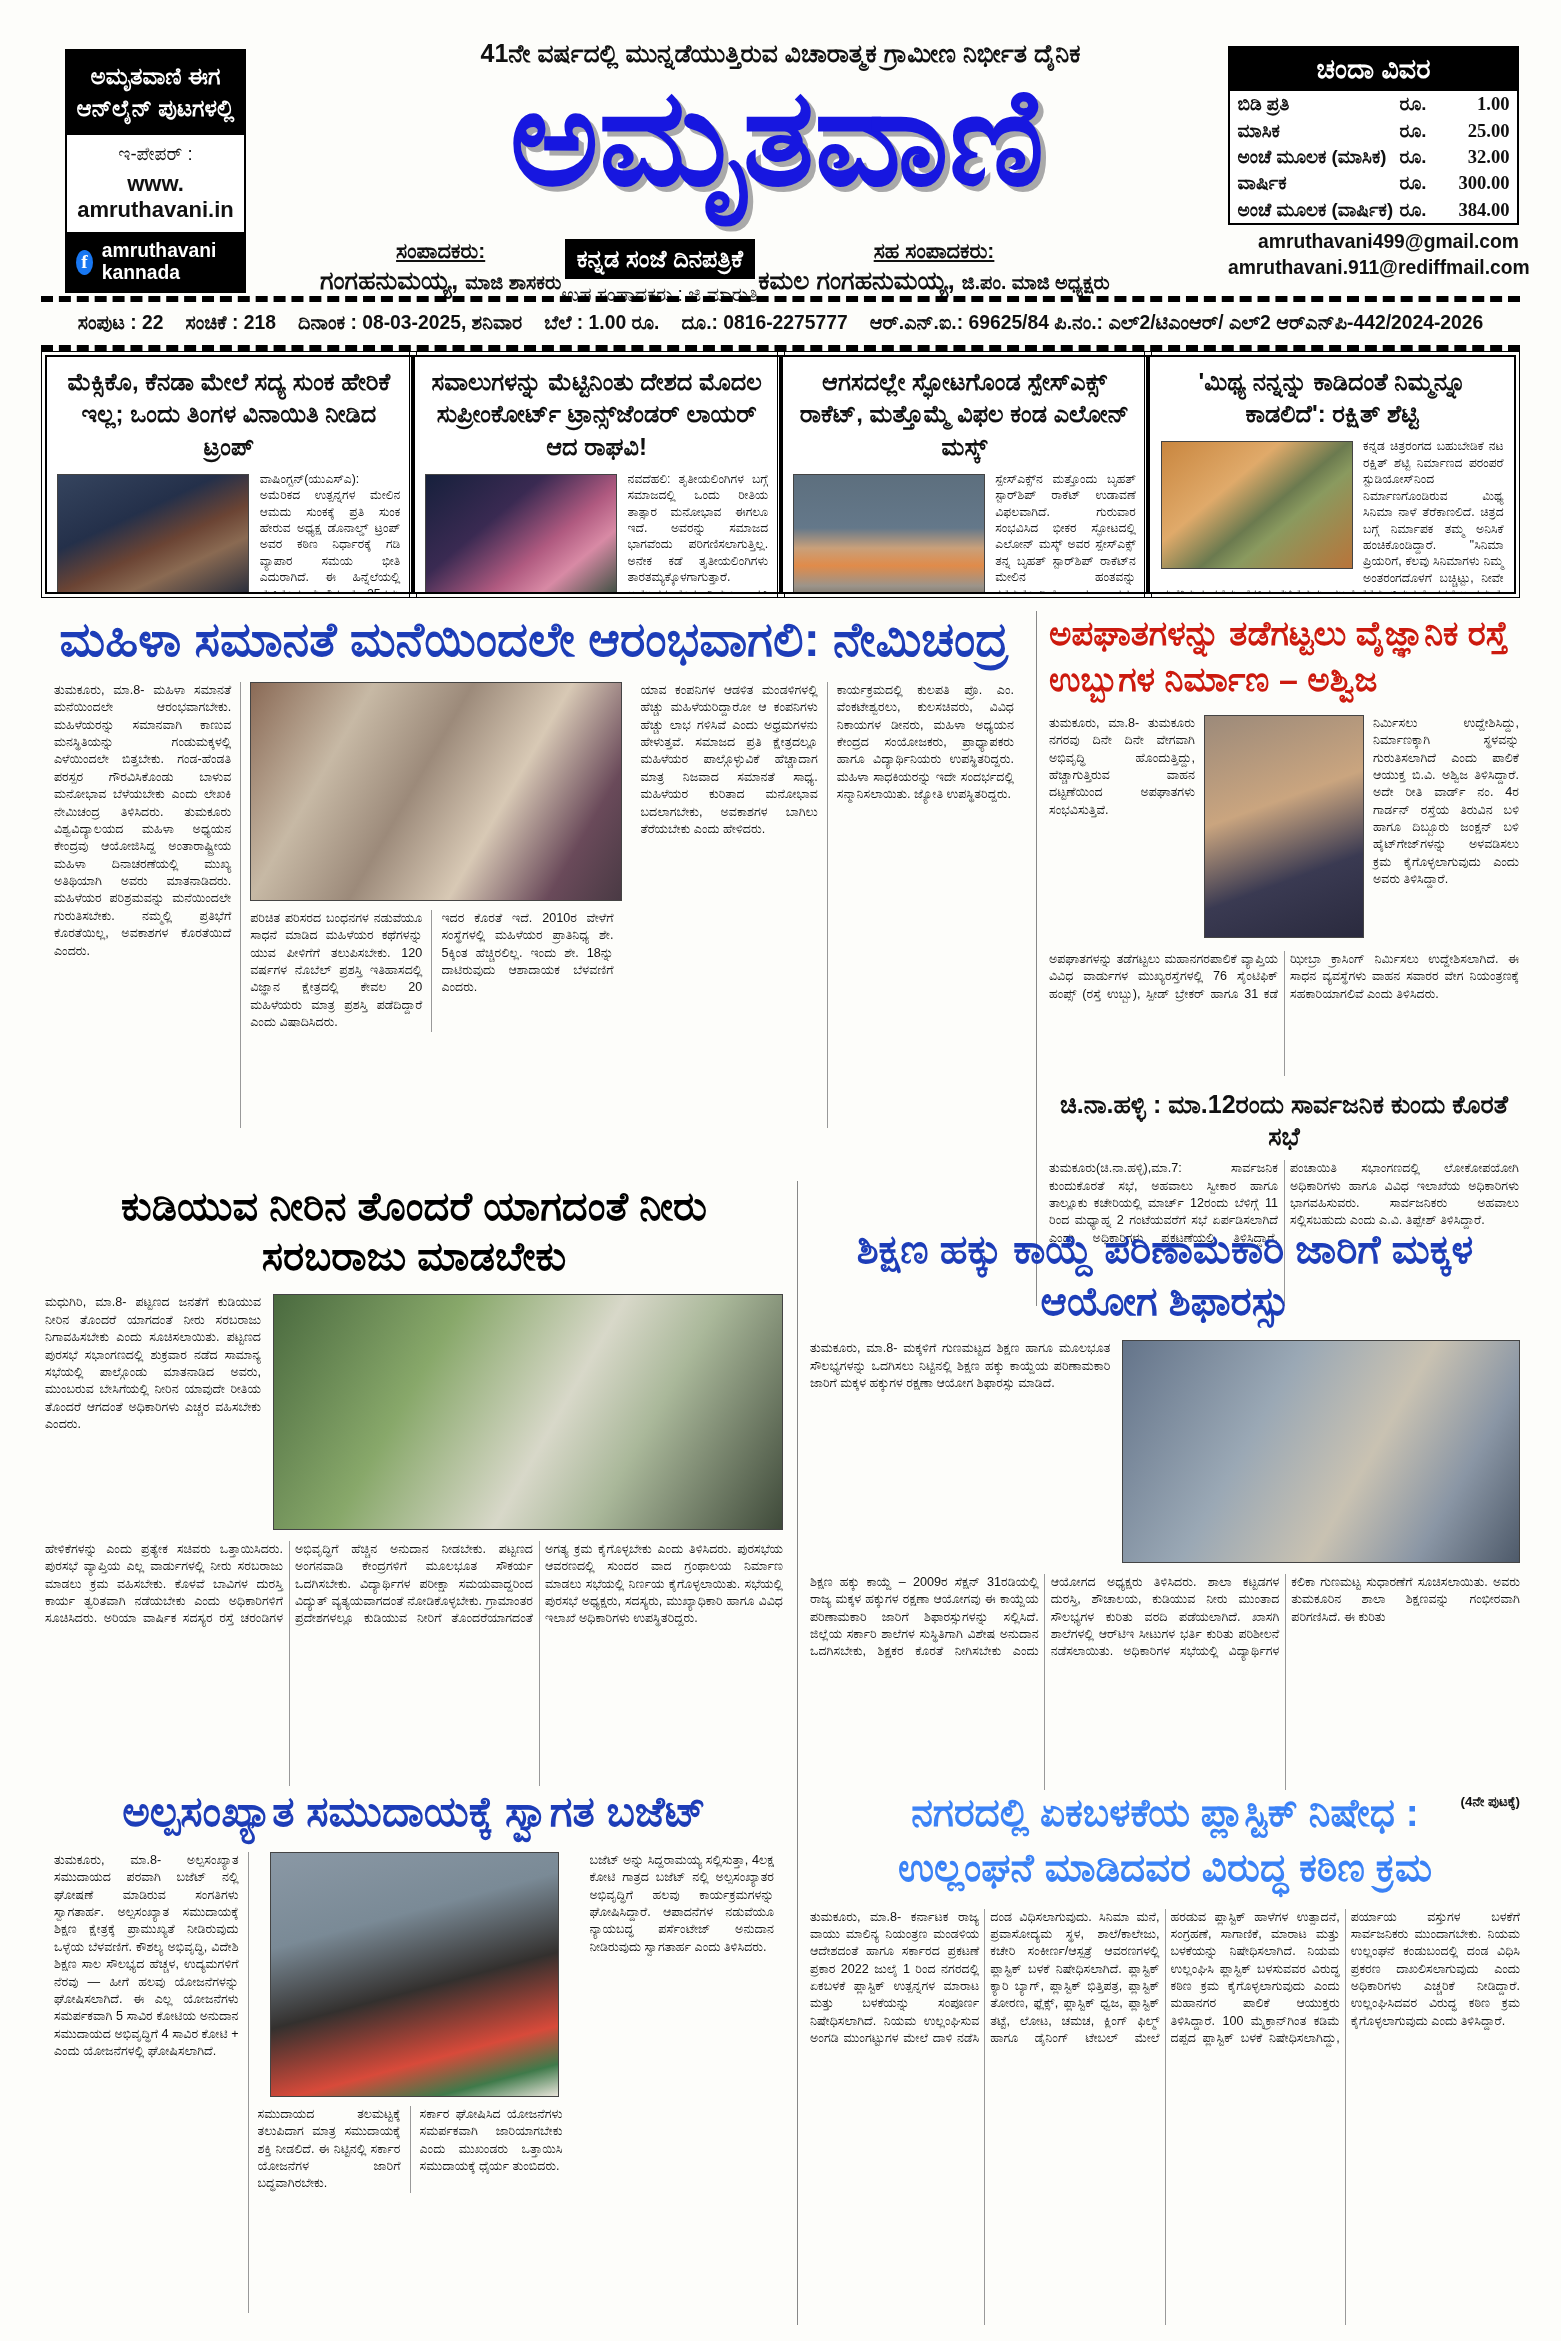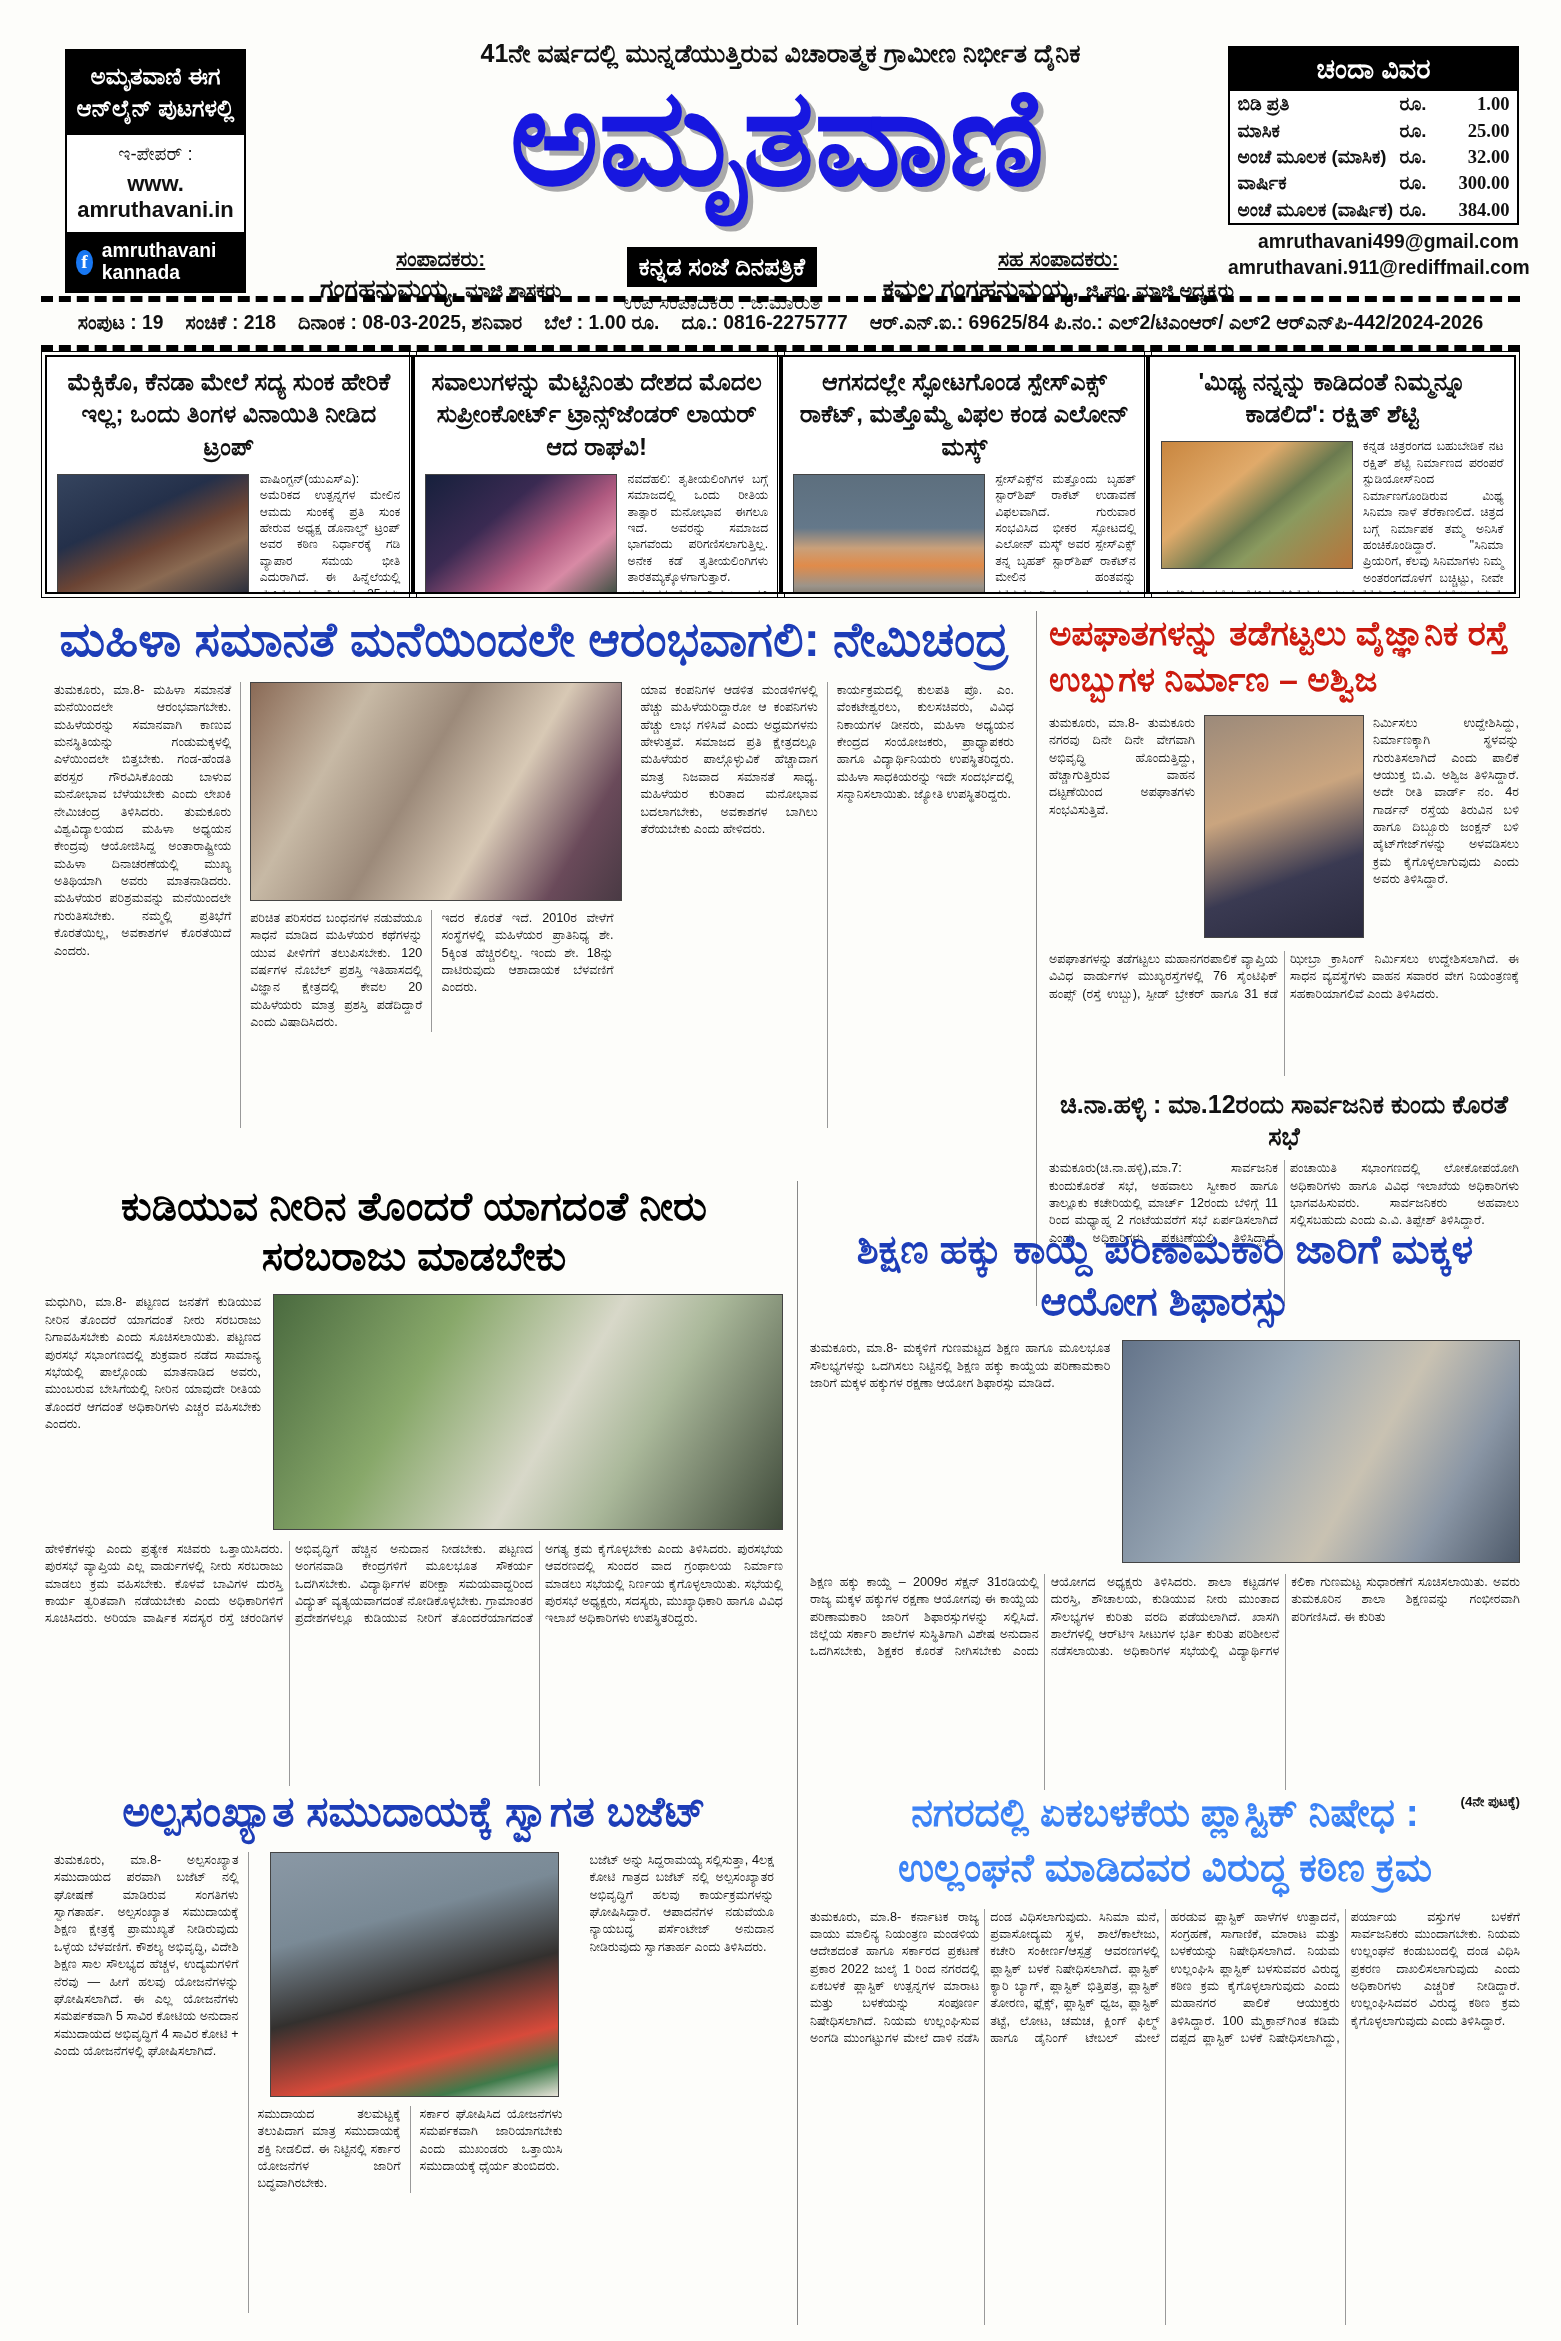--- a/index.html
+++ b/index.html
@@ -9,21 +9,21 @@
   
   .online-box { position:absolute; left:65px; top:49px; width:181px; }
   .ob-black { background:#000; color:#fff; font-weight:bold; font-size:23px; line-height:1.4; text-align:center; padding:9px 4.5px; border:2.2px solid #000; }
   .ob-white { border:2.2px solid #000; border-top:none; text-align:center; font-size:18.6px; padding:7.4px 3px 9px; background:#fff; }
   .ob-white .url { display:block; font-weight:bold; font-size:22px; margin-top:6px; }
   .ob-fb { background:#000; color:#fff; display:flex; align-items:center; gap:9px; padding:6.7px 9px; font-size:19.3px; font-weight:bold; border:2.2px solid #000; border-top:none; }
   .fb-icon { width:25px; height:25px; border-radius:50%; background:#1877f2; color:#fff; font-weight:bold; font-size:19.3px; display:flex; align-items:center; justify-content:center; font-family:"Liberation Serif", serif; }
 
   .tagline { position:absolute; left:342px; right:342px; top:39px; text-align:center; font-size:25px; font-weight:bold; }
   .masthead { position:absolute; left:305px; right:312px; top:64px; height:178px; text-align:center; font-size:135px; font-weight:bold; color:#1717e0; text-shadow:5.2px 5.2px 0 #a9a9a9; line-height:1.1; white-space:nowrap; overflow:hidden; }
-  .editors { position:absolute; left:320px; right:327px; top:247px; display:flex; justify-content:space-between; align-items:flex-start; }
+  .editors { position:absolute; left:320px; right:327px; top:239px; display:flex; align-items:flex-start; }
   .ed-side { text-align:center; }
   .ed-label { font-weight:bold; font-size:21px; text-decoration:underline; }
   .ed-name { font-weight:bold; font-size:25px; margin-top:3px; }
   .ed-name small { font-size:19.3px; font-weight:bold; }
   .ed-center { text-align:center; }
   .ed-box { display:inline-block; background:#000; color:#fff; font-weight:bold; font-size:24px; padding:6px 12px; }
   .ed-sub { font-size:19.3px; margin-top:4.5px; }
 
   .subs-box { position:absolute; left:1228px; top:46px; width:291px; }
   .sb-frame { border:2.2px solid #000; background:#fff; }
@@ -171,21 +171,21 @@
         <span class="val">384.00</span>
       </div>
     </div>
     <div class="sb-emails">
       <div>amruthavani499@gmail.com</div>
       <div>amruthavani.911@rediffmail.com</div>
     </div>
   </div>
 
   <div class="infobar">
-    <span>ಸಂಪುಟ : 19</span>
+    <span>ಸಂಪುಟ : 22</span>
     <span>ಸಂಚಿಕೆ : 218</span>
     <span>ದಿನಾಂಕ : 08-03-2025,  ಶನಿವಾರ</span>
     <span>ಬೆಲೆ : 1.00 ರೂ.</span>
     <span>ದೂ.: 0816-2275777</span>
     <span>ಆರ್.ಎನ್.ಐ.: 69625/84 ಪಿ.ನಂ.: ಎಲ್2/ಟಿಎಂಆರ್/ ಎಲ್2 ಆರ್‌ಎನ್‌ಪಿ-442/2024-2026</span>
   </div>
 
   <div class="top-row">
     <div class="news-box">
       <div class="nb-head">ಮೆಕ್ಸಿಕೊ, ಕೆನಡಾ ಮೇಲೆ ಸದ್ಯ ಸುಂಕ ಹೇರಿಕೆ ಇಲ್ಲ; ಒಂದು ತಿಂಗಳ ವಿನಾಯಿತಿ ನೀಡಿದ ಟ್ರಂಪ್</div>

